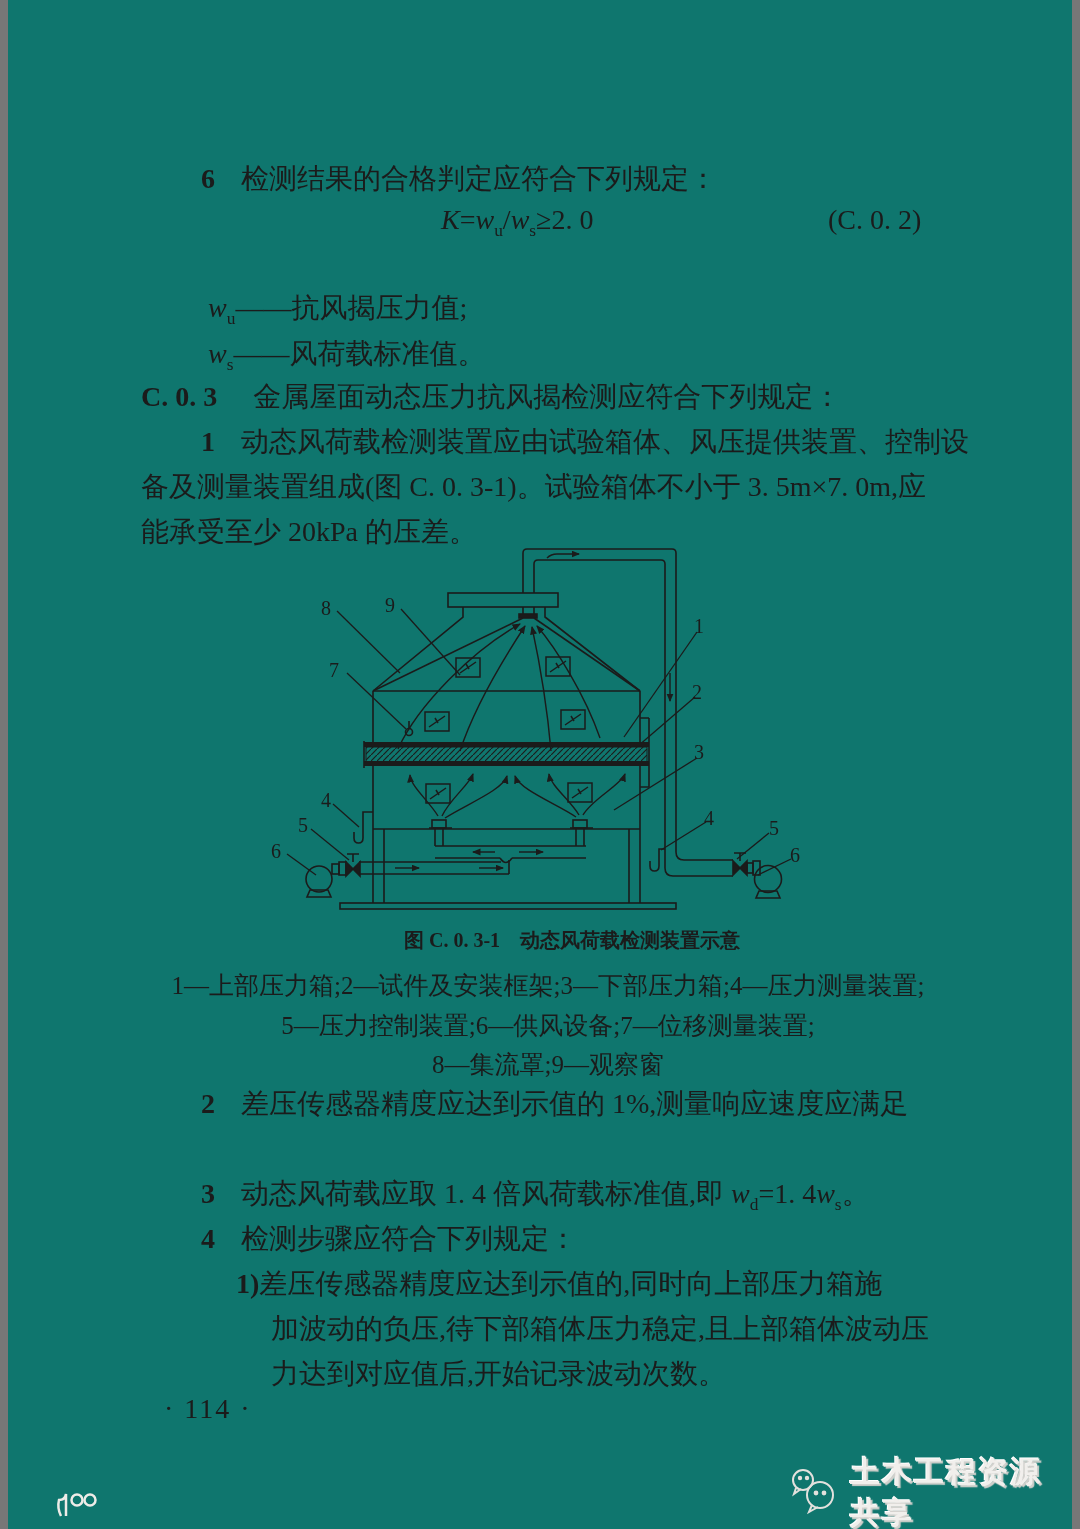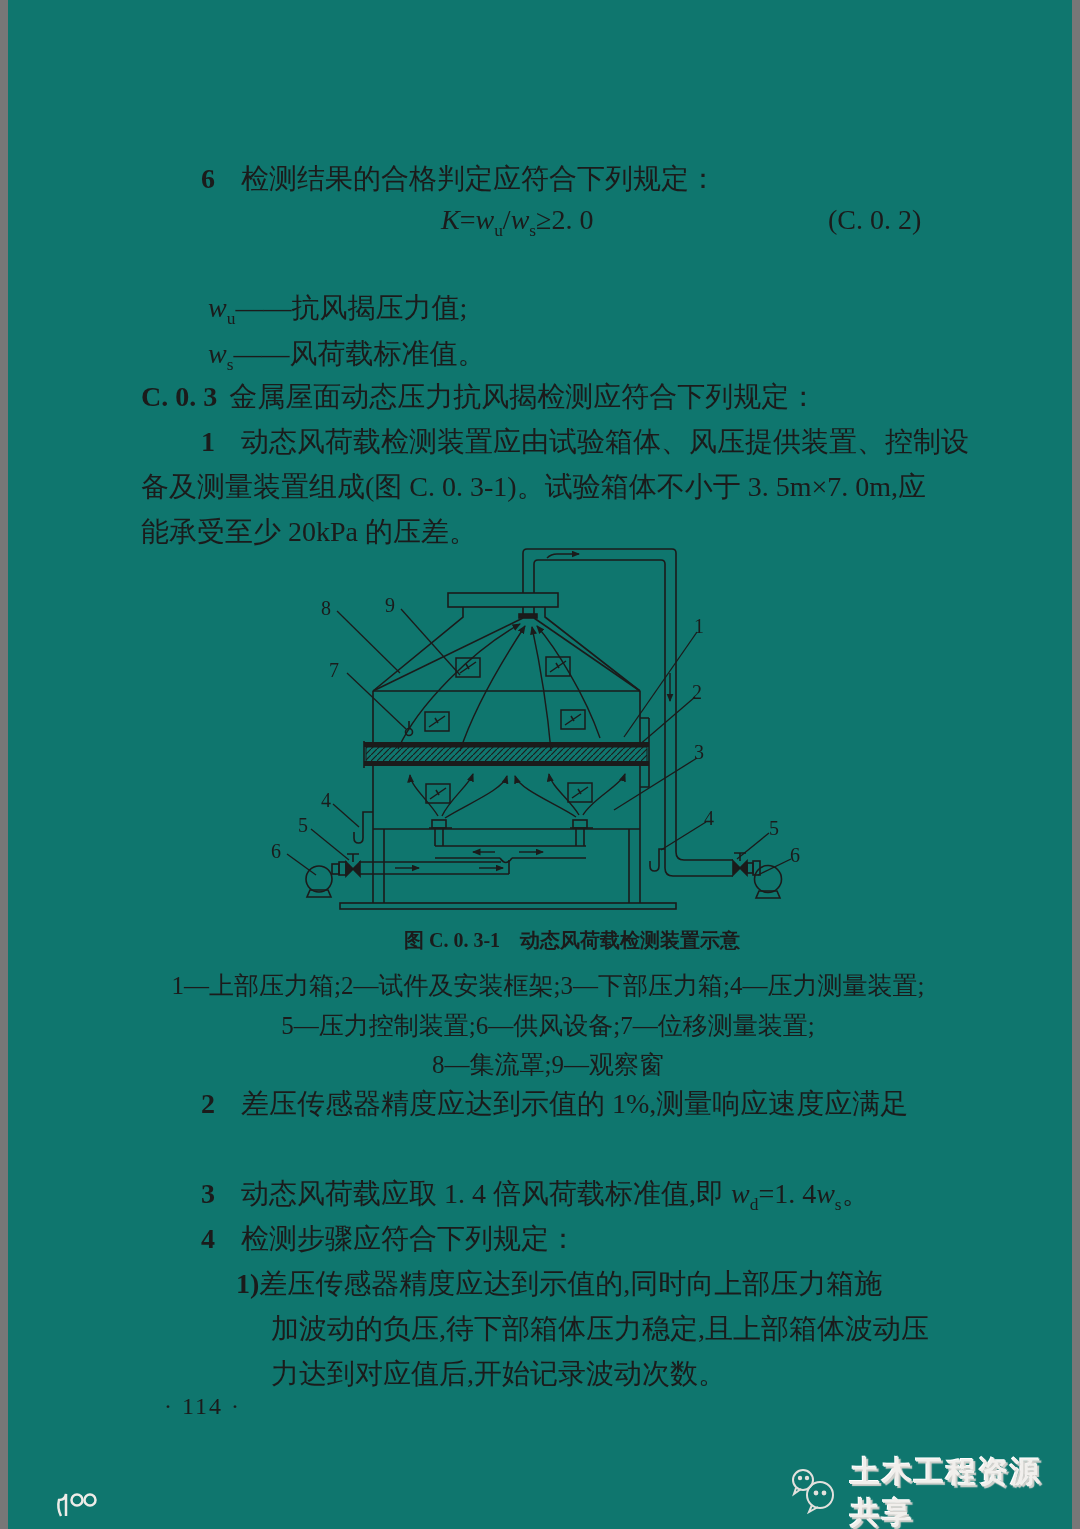--- a/index.html
+++ b/index.html
@@ -2,27 +2,27 @@
 <html><head>
 <meta charset="utf-8">
 <style>
   html,body{margin:0;padding:0;background:#777;}
   .page{position:relative;width:1064px;height:1529px;background:#0f766e;
         font-family:"Liberation Serif","DejaVu Serif",serif;color:#1b1b1b;
         margin:0 auto;overflow:hidden;}
   .ln{position:absolute;font-size:28px;line-height:1.15;white-space:nowrap;}
   .ln b.num{font-weight:bold;margin-right:26px;}
   .ln b.numtight{font-weight:bold;margin-right:0;}
-  .ln b.c03{font-weight:bold;margin-right:12px;}
+  .ln b.c03{font-weight:bold;margin-right:36px;}
   i{font-style:italic;}
   sub{font-size:0.62em;}
   .center{left:0;width:1080px;text-align:center;}
   .caption{font-weight:bold;font-size:20px;margin-left:24px;}
   .legend{font-size:25px;}
-  .pagenum{font-size:24px;letter-spacing:2px;}
+  .pagenum{font-size:28px;letter-spacing:2px;}
   .diagram{position:absolute;left:255px;top:545px;width:580px;height:370px;}
   .diagram svg{display:block;}
   .dlab{font-family:"Liberation Serif","DejaVu Serif",serif;font-size:20px;fill:#1b1b1b;}
   .wm-right{position:absolute;left:780px;top:1452px;display:flex;align-items:center;gap:8px;
             font-family:"Liberation Sans","DejaVu Sans",sans-serif;}
   .wm-right .wmtext{font-size:30px;font-weight:bold;color:#f1efec;
             text-shadow:2px 2px 1px #d3d1cd,-1px -1px 0 #ffffff;letter-spacing:2px;}
   .wm-left{position:absolute;left:6px;top:1488px;display:flex;align-items:center;gap:6px;
             font-family:"Liberation Sans","DejaVu Sans",sans-serif;flex-direction:column;}
   .wm-left .wmtext{font-size:28px;font-weight:bold;color:#f3f1ee;

